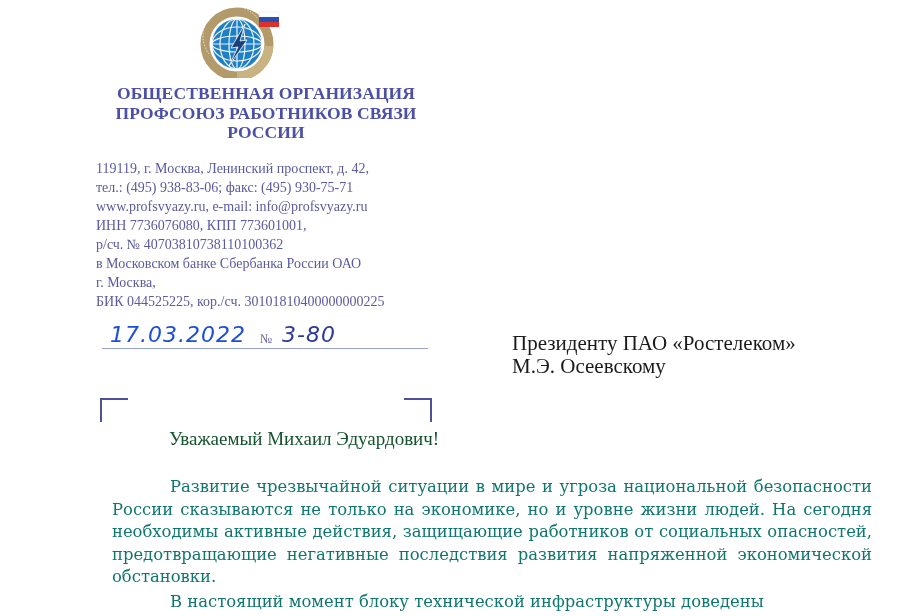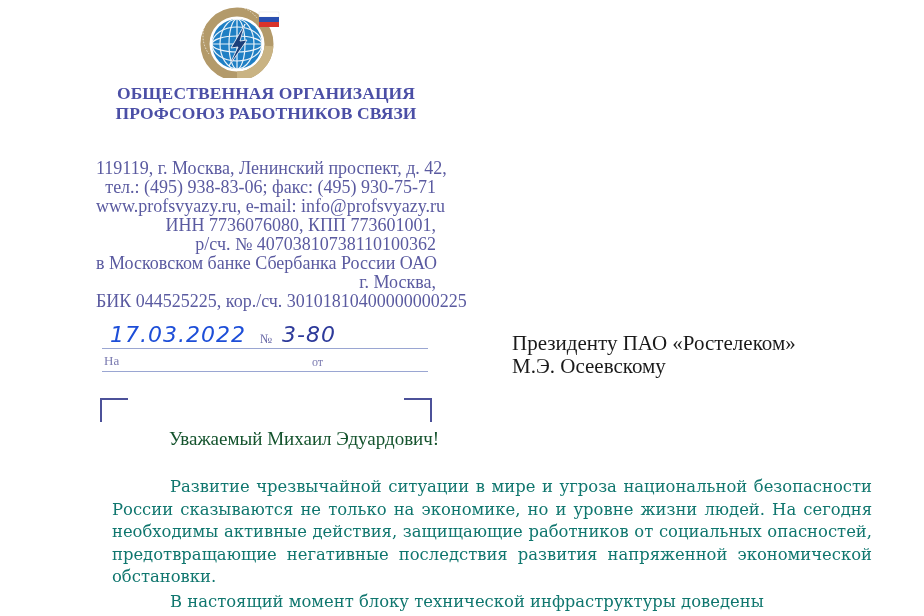--- a/index.html
+++ b/index.html
@@ -20,22 +20,22 @@
       position: absolute; left: 80px; top: 84px; width: 340px;
       text-align: center;
       font-family: "Liberation Serif", serif;
       font-weight: bold;
       font-size: 17.5px; line-height: 19.5px;
       color: #4b4fa6;
       letter-spacing: 0.1px;
     }
     .org-details {
       position: absolute; left: 80px; top: 159px; width: 340px;
-      text-align: right;
-      font-size: 18px; line-height: 19px;
+      text-align: left;
+      font-size: 14px; line-height: 19px;
       color: #5a5aa0;
     }
     .org-details div { white-space: nowrap; }
 
     
     .ref-block { position: absolute; left: 86px; top: 322px; width: 326px; }
     .ref-line1 { position: relative; height: 26px; border-bottom: 1px solid #9aa6d2; }
     .ref-date {
       position: absolute; left: 8px; top: 0px;
       font-family: "DejaVu Sans", sans-serif; font-style: italic;
@@ -102,42 +102,39 @@
       <rect x="60" y="11" width="20" height="5" fill="#2a4fb0"></rect>
       <rect x="60" y="16" width="20" height="5" fill="#d9332b"></rect>
 
       <path d="M10 48 A30 30 0 0 1 58 12" fill="none" stroke="#ffffff" stroke-width="1" stroke-dasharray="1.5 1.5" opacity="0.7"></path>
     </svg>
   </div>
 
   <div class="org-name">
     <div>ОБЩЕСТВЕННАЯ ОРГАНИЗАЦИЯ</div>
     <div>ПРОФСОЮЗ РАБОТНИКОВ СВЯЗИ</div>
+    <div>РОССИИ</div>
   </div>
 
   <div class="org-details">
     <div>119119, г. Москва, Ленинский проспект, д. 42,</div>
     <div>тел.: (495) 938-83-06; факс: (495) 930-75-71</div>
     <div>www.profsvyazy.ru, e-mail: info@profsvyazy.ru</div>
     <div>ИНН 7736076080, КПП 773601001,</div>
     <div>р/сч. № 40703810738110100362</div>
     <div>в Московском банке Сбербанка России ОАО</div>
     <div>г. Москва,</div>
     <div>БИК 044525225, кор./сч. 30101810400000000225</div>
   </div>
 
   <div class="ref-block">
     <div class="ref-line1">
       <span class="ref-date">17.03.2022</span>
       <span class="ref-no-sign">№</span>
       <span class="ref-number">3-80</span>
-    </div>
-    <div class="ref-line2">
-      <span class="ref-na">На</span>
-      <span class="ref-ot">от</span>
     </div>
   </div>
 
   <div class="corner corner-left"></div>
   <div class="corner corner-right"></div>
 
   <div class="addressee">
     <div>Президенту ПАО «Ростелеком»</div>
     <div>М.Э. Осеевскому</div>
   </div>

